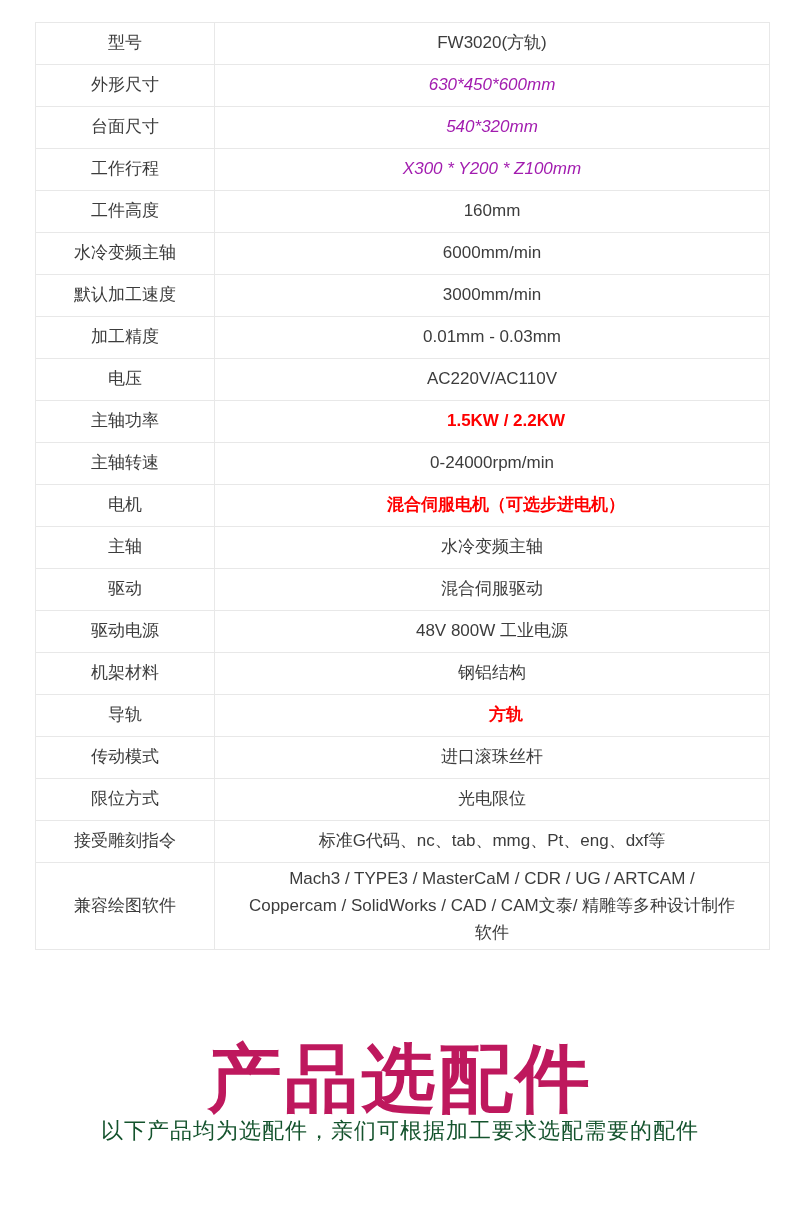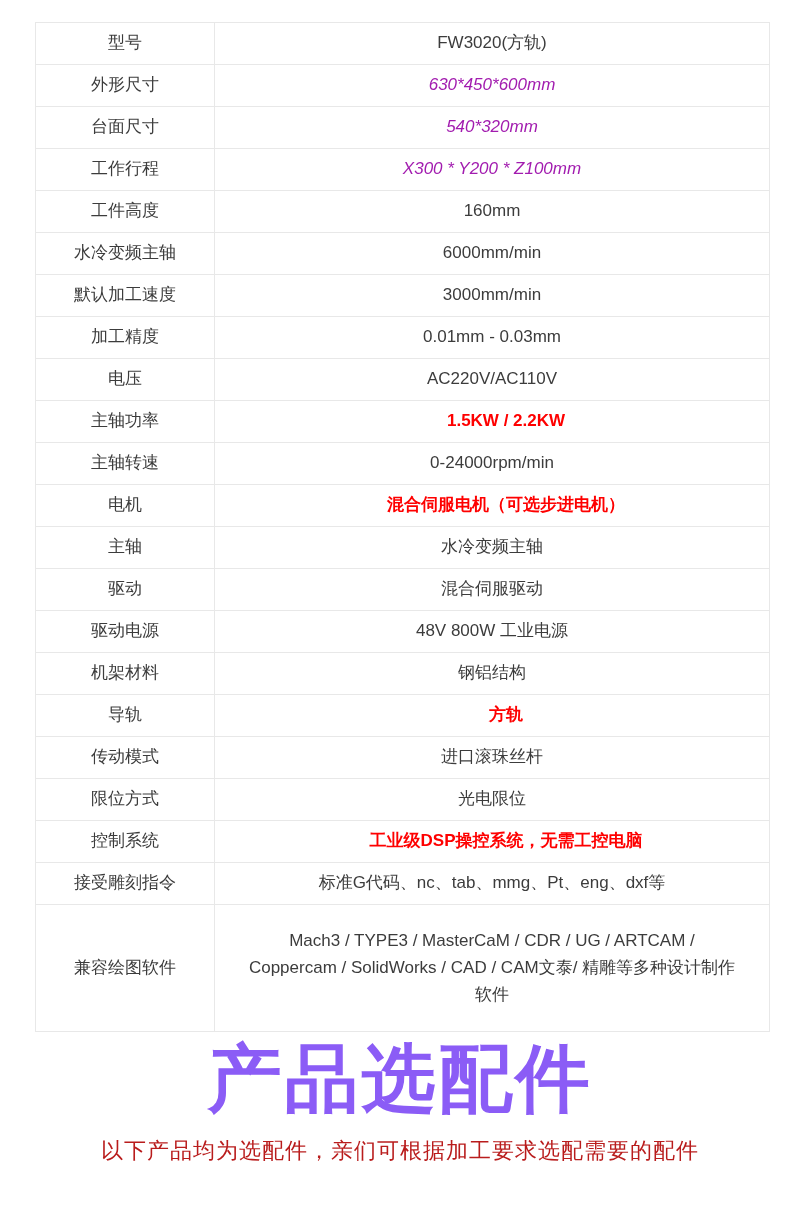--- a/index.html
+++ b/index.html
@@ -28,44 +28,43 @@
     vertical-align: middle;
     font-size: 17px;
     line-height: 1.3;
     color: #3c3c3c;
     background: #ffffff;
   }
   td.label-cell { width: 179px; color: #383838; }
   tr.spec-row { height: 42px; }
   tr.spec-row.tall { height: 70px; }
   tr.spec-row.tall td.value-cell {
-    padding: 22px 30px;
+    padding: 2px 30px;
     line-height: 1.6;
   }
   td.value-cell.red { color: #a21caf; font-style: italic; }
   td.value-cell.red-bold { color: #fe0000; font-weight: 700; padding-left: 28px; }
   .options-header {
     position: absolute;
     left: 0; top: 1042px;
     width: 800px;
     text-align: center;
   }
   .options-title {
     font-size: 74px;
     font-weight: 900;
-    color: #8b5cf6;
+    color: #be185d;
     line-height: 1;
     letter-spacing: 3px;
     font-family: "Liberation Sans", "DejaVu Sans", sans-serif;
   }
   .options-subtitle {
-    margin-top: 20px;
     font-size: 22px;
     font-weight: 500;
-    color: #b91c1c;
+    color: #14532d;
     letter-spacing: 1px;
   }
 </style>
 </head>
 <body>
 
 <div class="page">
 
   <table class="spec-table">
     <tbody id="spec-body">
@@ -139,24 +138,20 @@
         </tr>
         <tr class="spec-row">
           <td class="label-cell">传动模式</td>
           <td class="value-cell normal">进口滚珠丝杆</td>
         </tr>
         <tr class="spec-row">
           <td class="label-cell">限位方式</td>
           <td class="value-cell normal">光电限位</td>
         </tr>
         <tr class="spec-row">
-          <td class="label-cell">控制系统</td>
-          <td class="value-cell red-bold">工业级DSP操控系统，无需工控电脑</td>
-        </tr>
-        <tr class="spec-row">
           <td class="label-cell">接受雕刻指令</td>
           <td class="value-cell normal">标准G代码、nc、tab、mmg、Pt、eng、dxf等</td>
         </tr>
         <tr class="spec-row tall">
           <td class="label-cell">兼容绘图软件</td>
           <td class="value-cell normal">Mach3 / TYPE3 / MasterCaM / CDR / UG / ARTCAM / Coppercam / SolidWorks / CAD / CAM文泰/ 精雕等多种设计制作软件</td>
         </tr>
       </tbody>
   </table>
 

